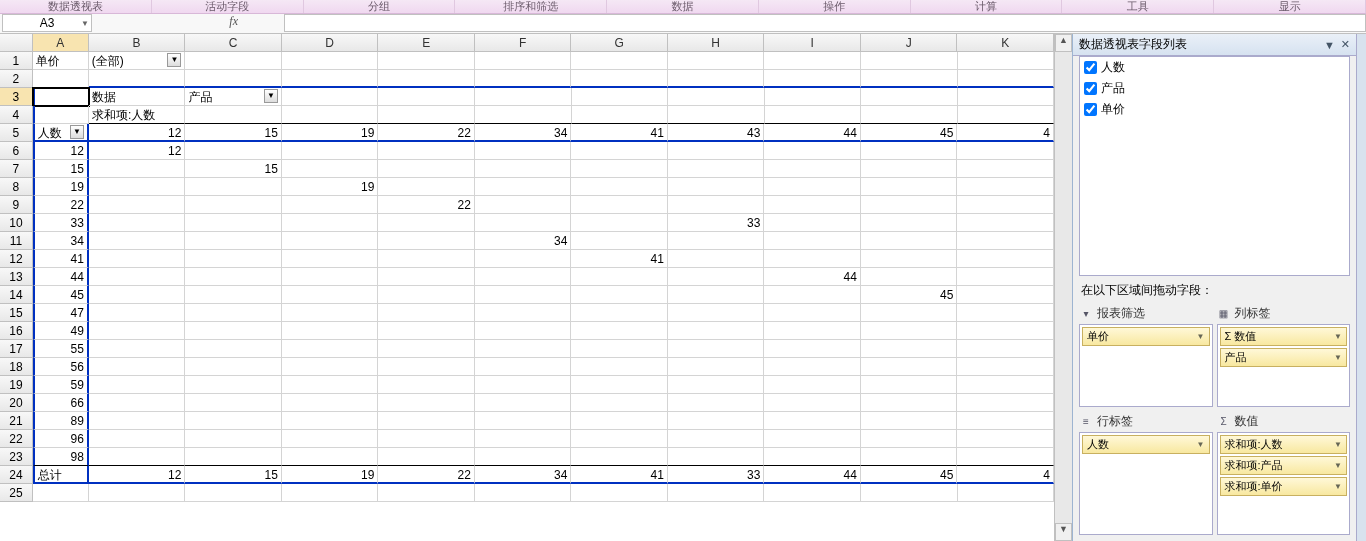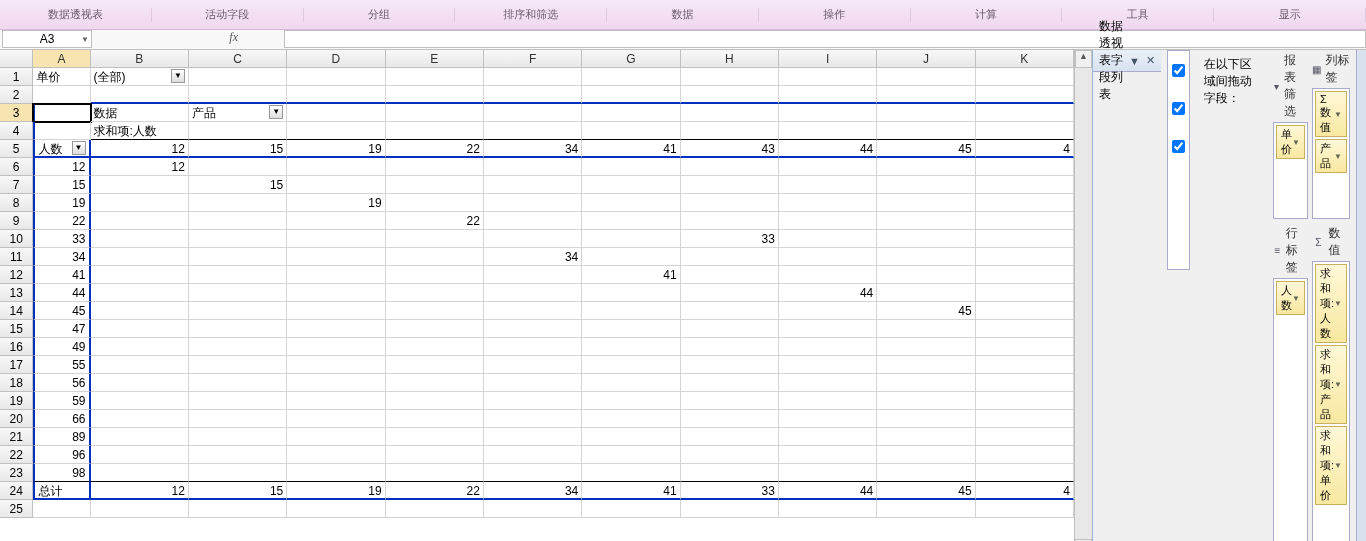--- a/index.html
+++ b/index.html
@@ -1,19 +1,19 @@
 <!DOCTYPE html>
 <html><head>
 <meta charset="utf-8">
 <style>
 * { box-sizing: border-box; margin: 0; padding: 0; font-family: "Microsoft YaHei", SimSun, Arial, sans-serif; }
 body { background: #fff; width: 1366px; height: 541px; overflow: hidden; font-size: 12px; }
 
 
-.ribbon-tabs { height: 30px; background: linear-gradient(#f5e8f5, #f0d8f0); border-bottom: 1px solid #d8b8d8; display: flex; align-items: center; overflow: hidden; }
+.ribbon-tabs { height: 14px; background: linear-gradient(#f5e8f5, #f0d8f0); border-bottom: 1px solid #d8b8d8; display: flex; overflow: hidden; }
 .ribbon-tab { flex: 1; text-align: center; color: #6a5a6a; font-size: 11px; height: 14px; line-height: 12px; border-right: 1px solid #e0c8e0; }
 
 
 .formula-bar { height: 20px; border-bottom: 1px solid #c0c0c0; display: flex; align-items: flex-start; background: #f8f8f8; gap: 40px; }
 .name-box { width: 90px; height: 18px; border: 1px solid #c0c0c0; background: #fff; margin: 0 2px; display: flex; align-items: center; justify-content: center; font-size: 12px; position: relative; }
 .name-box .dd { position: absolute; right: 2px; font-size: 8px; color: #666; }
 .fx-label { width: 110px; text-align: right; font-style: italic; color: #555; padding-right: 6px; font-family: Liberation Serif, serif; }
 .formula-input { flex: 1; height: 18px; border: 1px solid #c0c0c0; background: #fff; }
 
 
@@ -39,21 +39,21 @@
 .cell.bb-blue { border-bottom: 2px solid #0030c0; }
 .cell.bb-black { border-bottom: 1px solid #000; }
 .cell.br-blue { border-right: 2px solid #0030c0; }
 .cell.bl-blue { border-left: 2px solid #0030c0; }
 
 .active-cell { outline: 2px solid #000; outline-offset: -1px; background: #fff; }
 
 .dd-icon { display: inline-block; float: right; width: 14px; height: 14px; border: 1px solid #999; background: linear-gradient(#fff,#ddd); text-align: center; font-size: 8px; line-height: 12px; margin-top: 1px; }
 
 
-.pivot-panel { width: 264px; background: #f0f0f0; border-left: 1px solid #9db4d1; display: flex; flex-direction: row; font-size: 12px; }
+.pivot-panel { width: 284px; background: #f0f0f0; border-left: 1px solid #9db4d1; display: flex; flex-direction: column; font-size: 12px; }
 .pp-title { height: 22px; background: linear-gradient(#eaf0f8,#d6e2f0); border-bottom: 1px solid #aac; display: flex; align-items: center; padding: 0 6px; justify-content: space-between; }
 .pp-title-icons { display: flex; gap: 6px; align-items: center; }
 .pp-title-icons span { cursor: pointer; color: #456; font-size: 11px; }
 .pp-section-label { padding: 6px 8px 4px; color: #333; display:flex; justify-content:space-between; align-items:center; }
 .pp-field-list { background: #fff; border: 1px solid #aac; margin: 0 6px; height: 220px; overflow: auto; }
 .pp-field { display: flex; align-items: center; padding: 2px 4px; gap: 4px; }
 .pp-field input { width: 13px; height: 13px; }
 .pp-areas-label { padding: 6px 8px 4px; }
 .pp-areas { display: grid; grid-template-columns: 1fr 1fr; gap: 4px; padding: 0 6px 6px; flex: 1; }
 .pp-area { display: flex; flex-direction: column; }

